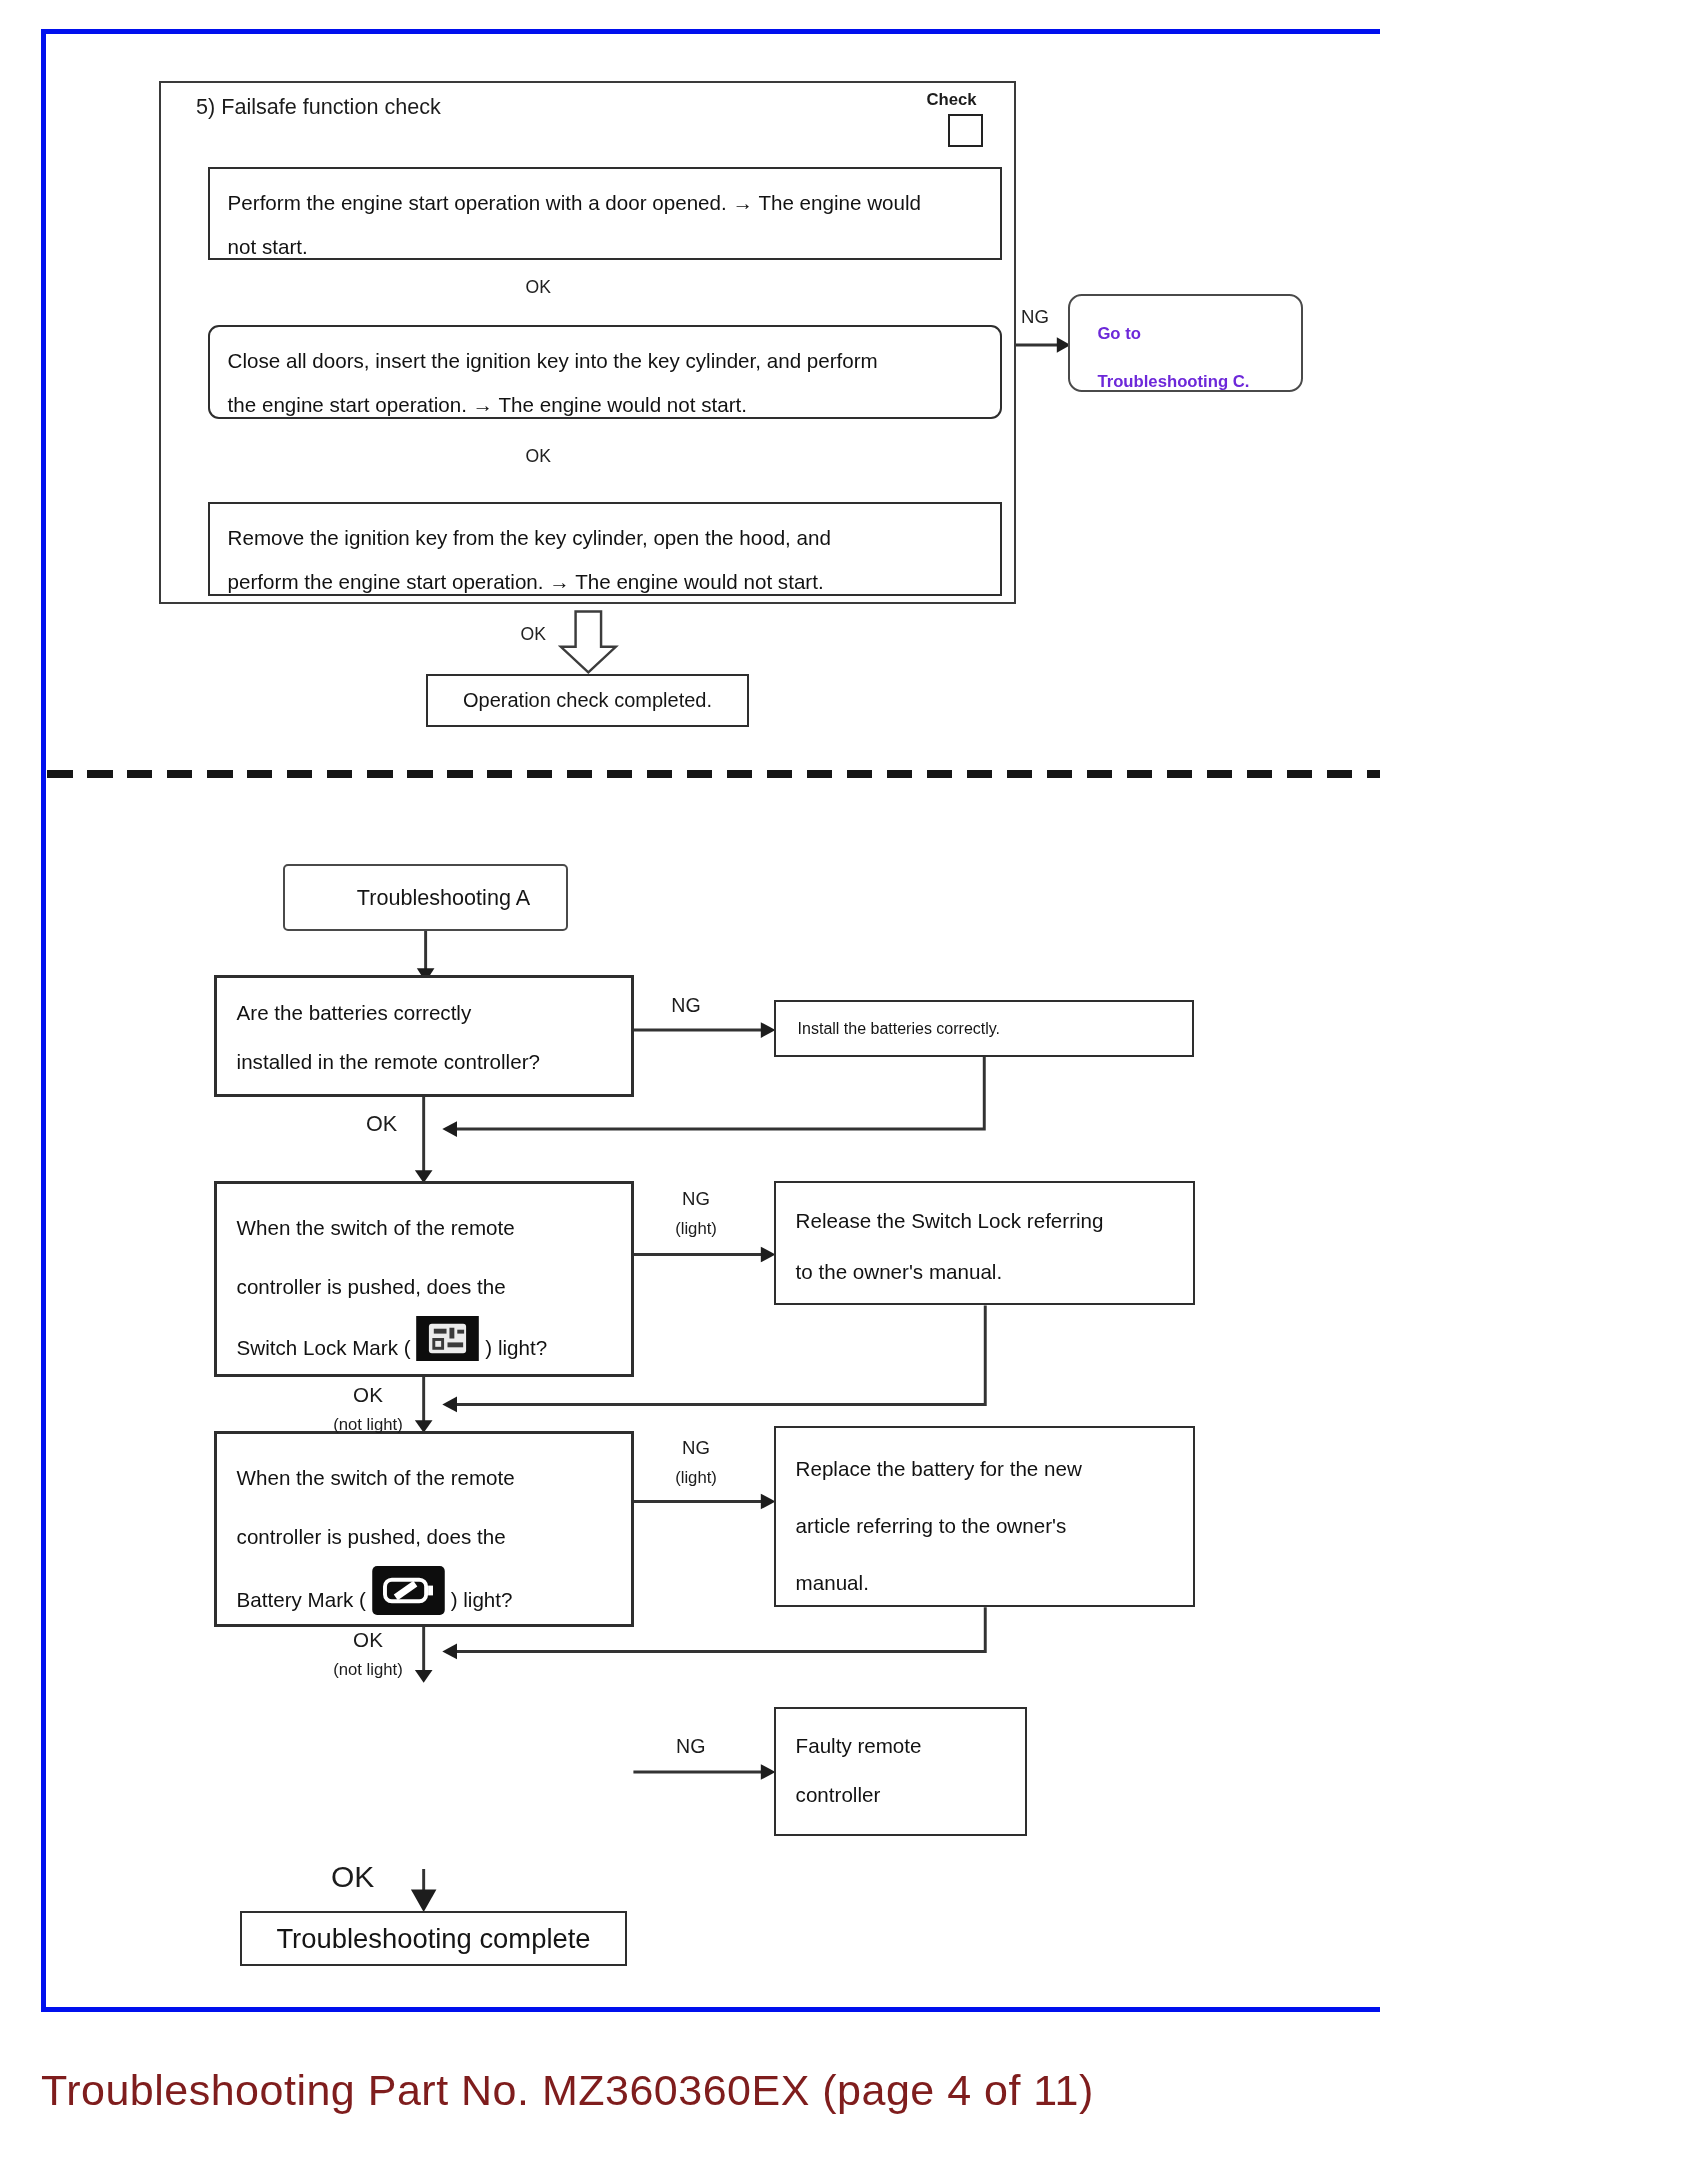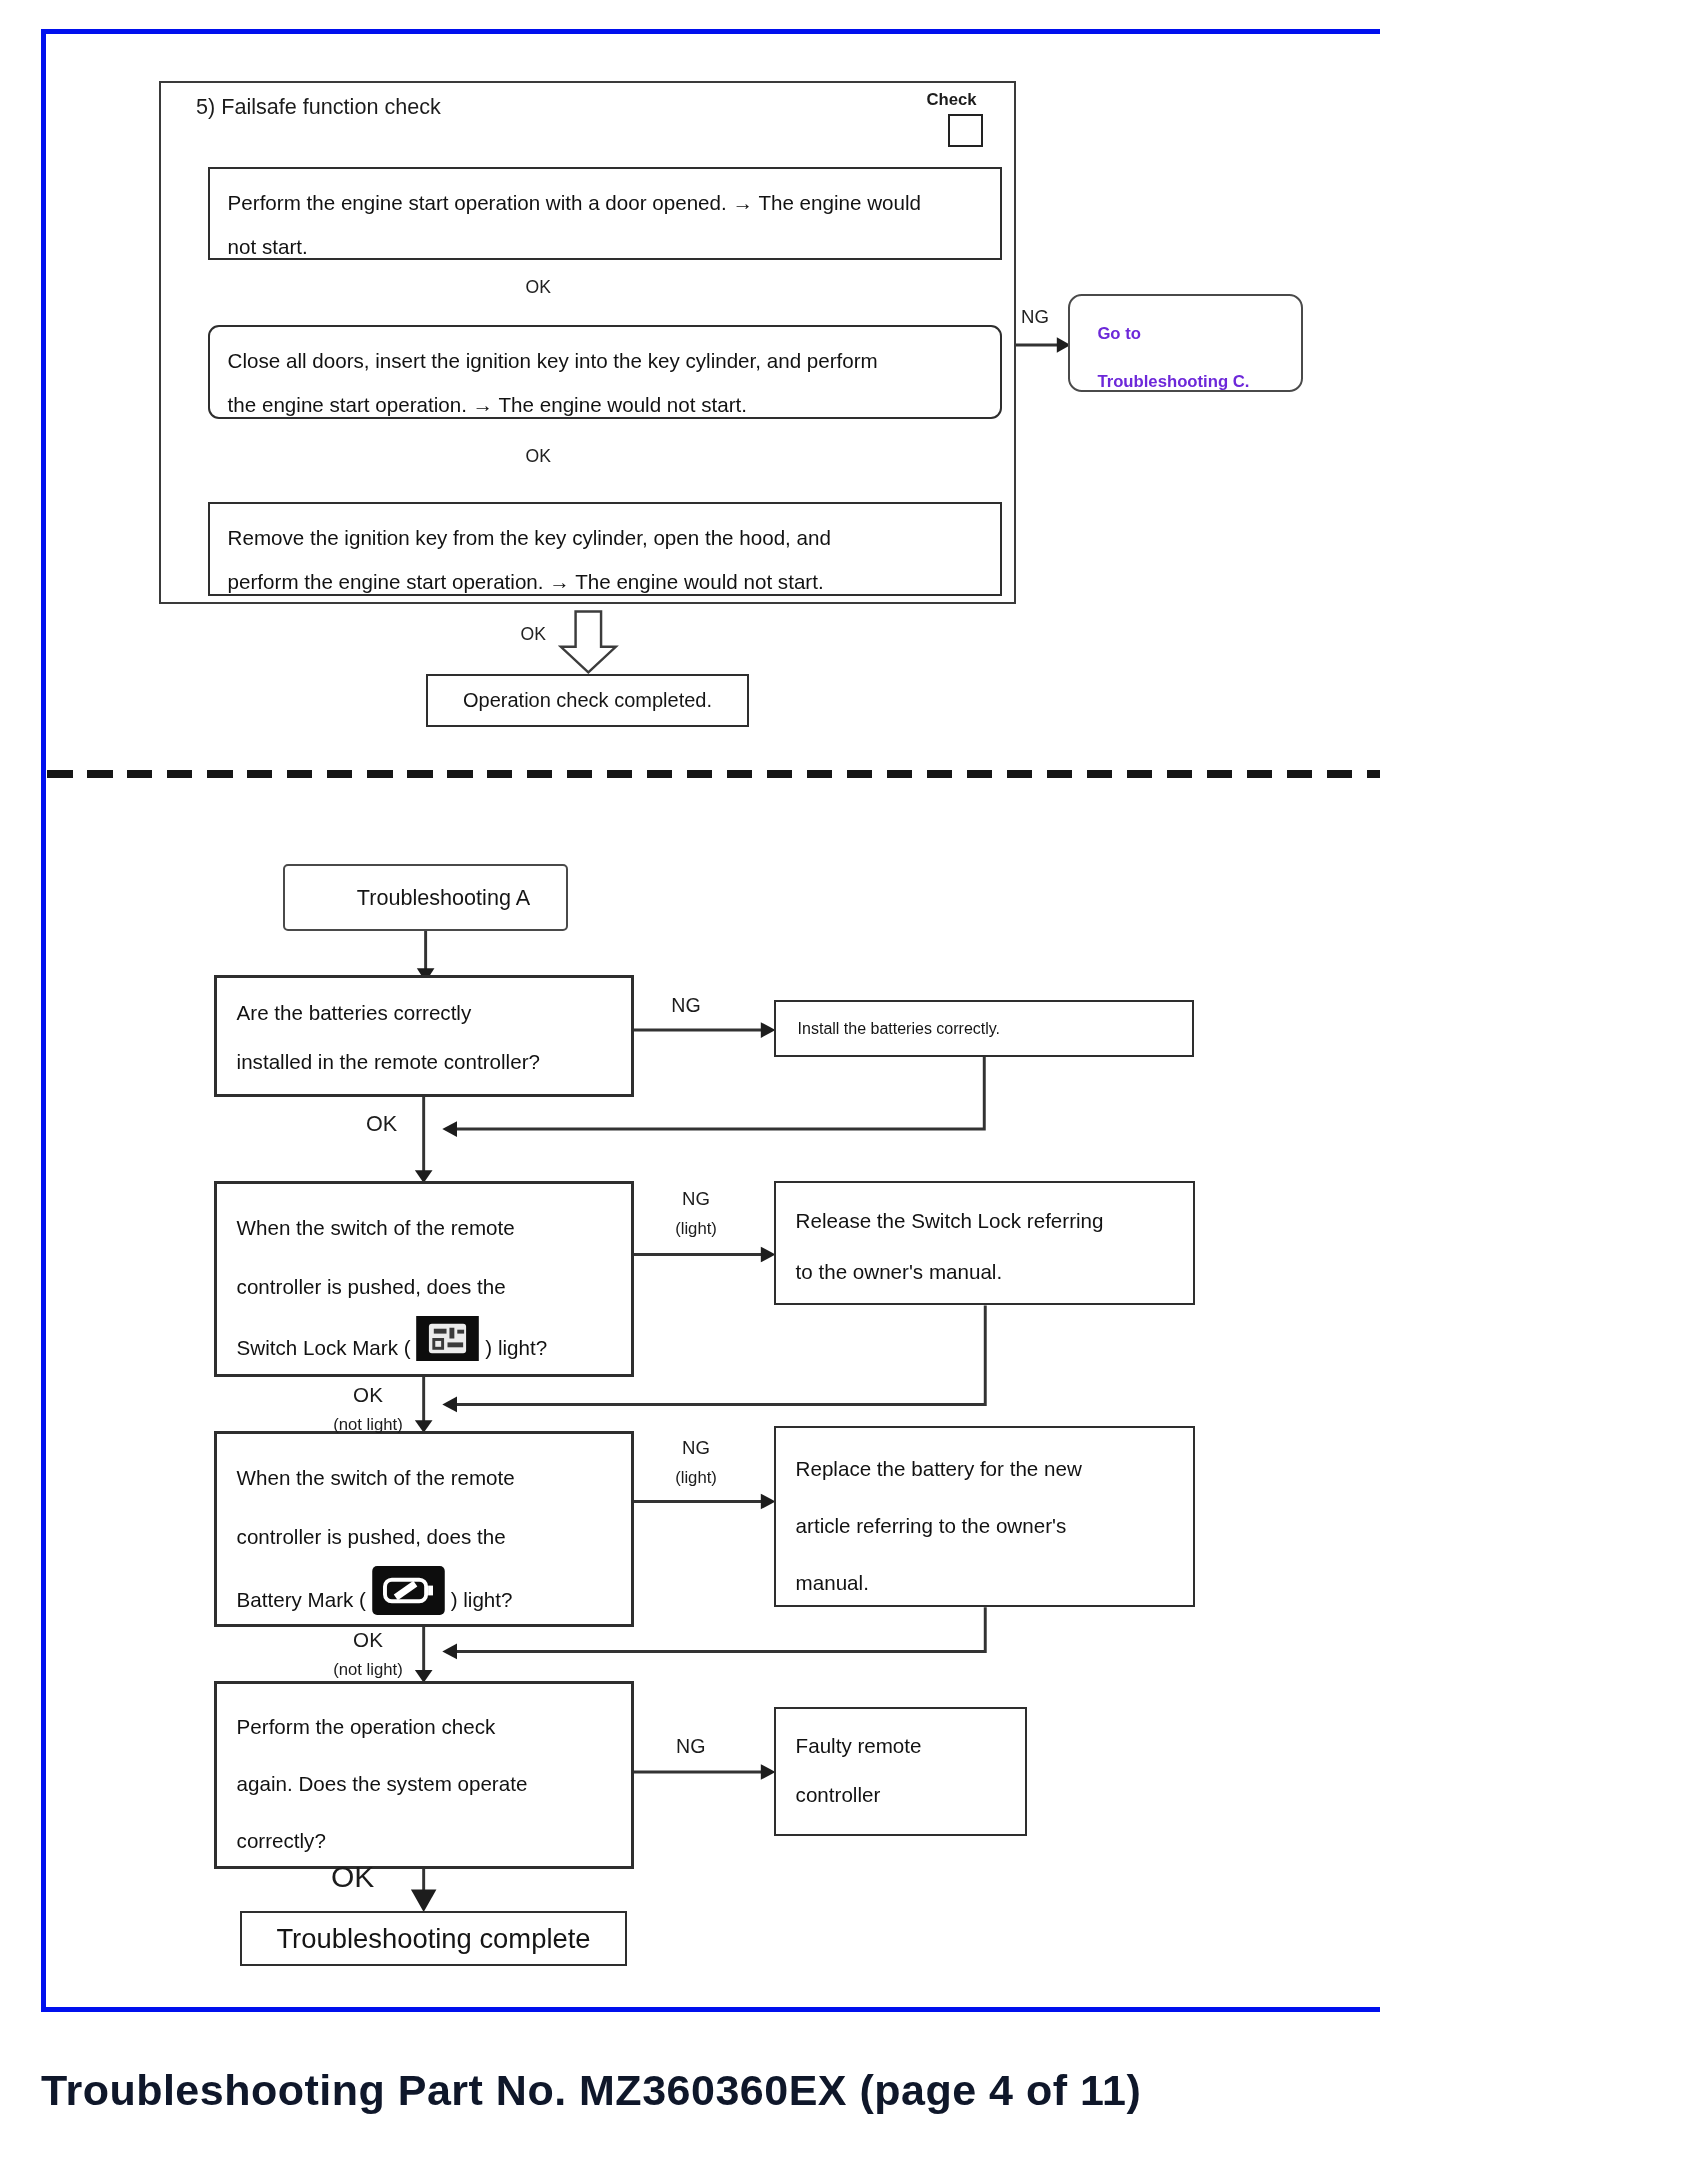--- a/index.html
+++ b/index.html
@@ -37,21 +37,21 @@
   .checkbox{
     position:absolute;width:35px;height:33px;border:2.9px solid #222;background:#fff;
     box-sizing:border-box;z-index:3;
   }
   .divider{
     position:absolute;left:47px;top:770px;width:1607px;height:7.8px;z-index:2;
     background:repeating-linear-gradient(to right,#161616 0 25.5px,transparent 25.5px 40px);
   }
   .center-text{display:flex;align-items:center;justify-content:center;text-align:center;}
   .footer-title{
-    position:absolute;left:41px;top:2066px;font-size:43px;font-weight:700;color:#0f172a;
+    position:absolute;left:41px;top:2066px;font-size:43px;font-weight:400;color:#7f1d1d;
     z-index:3;letter-spacing:0.5px;
   }
   .goto-text{padding:13.7px 0 0 27.4px;font-size:16.7px;line-height:48px;white-space:pre-line;color:#6d28d9;font-weight:600;}
   .small-sub{font-size:16.7px;}
 </style>
 </head>
 <body>
 
 <div class="canvas">
   <div class="blue-frame"></div>
@@ -206,25 +206,20 @@
   <div class="box" style="left:774px;top:1426px;width:421px;height:181px;">
     <div class="action-text" style="line-height:57px;">Replace the battery for the new
 article referring to the owner's
 manual.</div>
   </div>
   <div class="label lbl-center" style="left:309px;top:1625px;width:118px;line-height:30px;">
     <div style="font-size:20.6px;">OK</div>
     <div class="small-sub">(not light)</div>
   </div>
 
-  <div class="box" style="left:214px;top:1681px;width:420px;height:188px;border-width:3.9px;">
-    <div class="step-text" style="line-height:57px;padding:13.7px 19.6px;">Perform the operation check
-again. Does the system operate
-correctly?</div>
-  </div>
   <div class="label" style="left:676px;top:1735px;font-size:19.6px;">NG</div>
   <div class="box" style="left:774px;top:1707px;width:253px;height:129px;">
     <div class="action-text" style="line-height:49px;">Faulty remote
 controller</div>
   </div>
   <div class="label" style="left:331px;top:1860px;font-size:30px;">OK</div>
 
   <div class="box center-text" style="left:240px;top:1911px;width:387px;height:55px;font-size:27.4px;">
     <span>Troubleshooting complete</span>
   </div>

